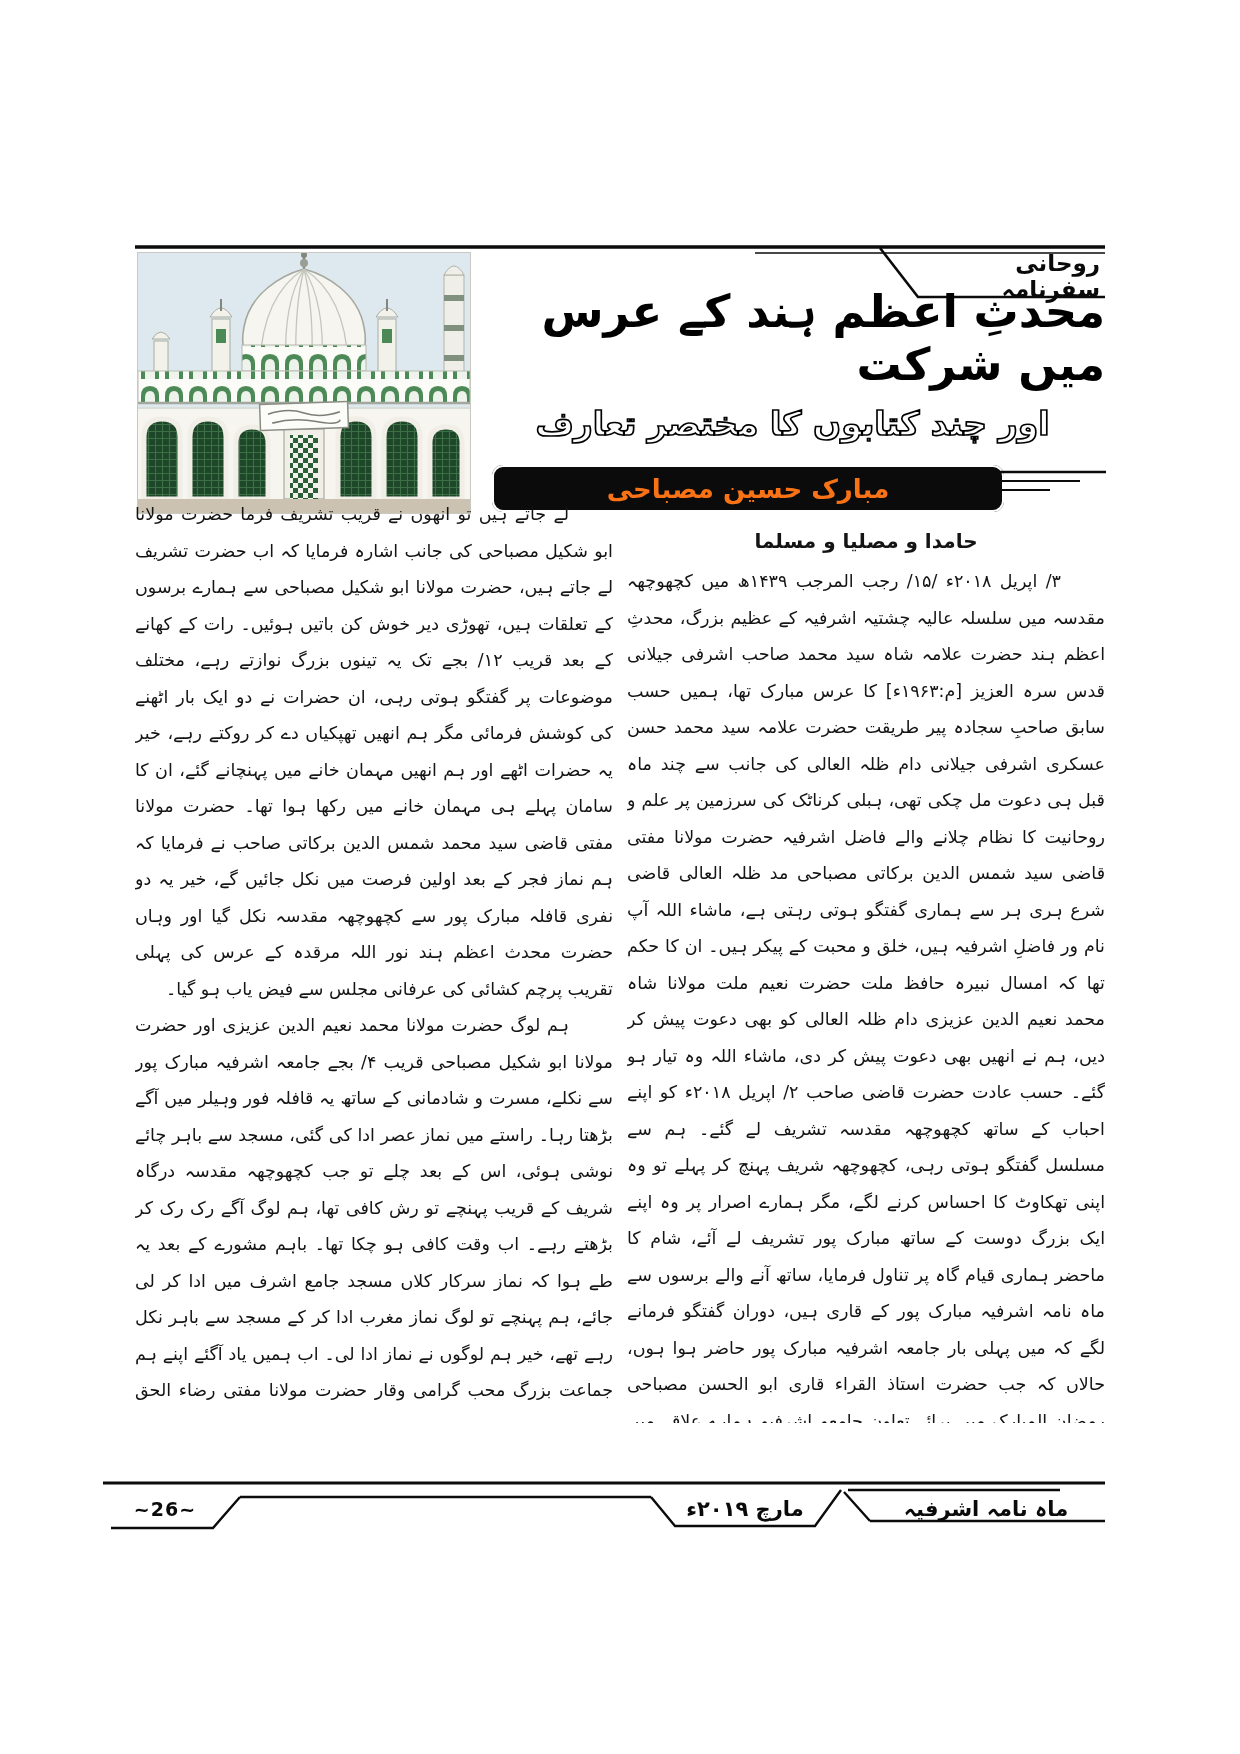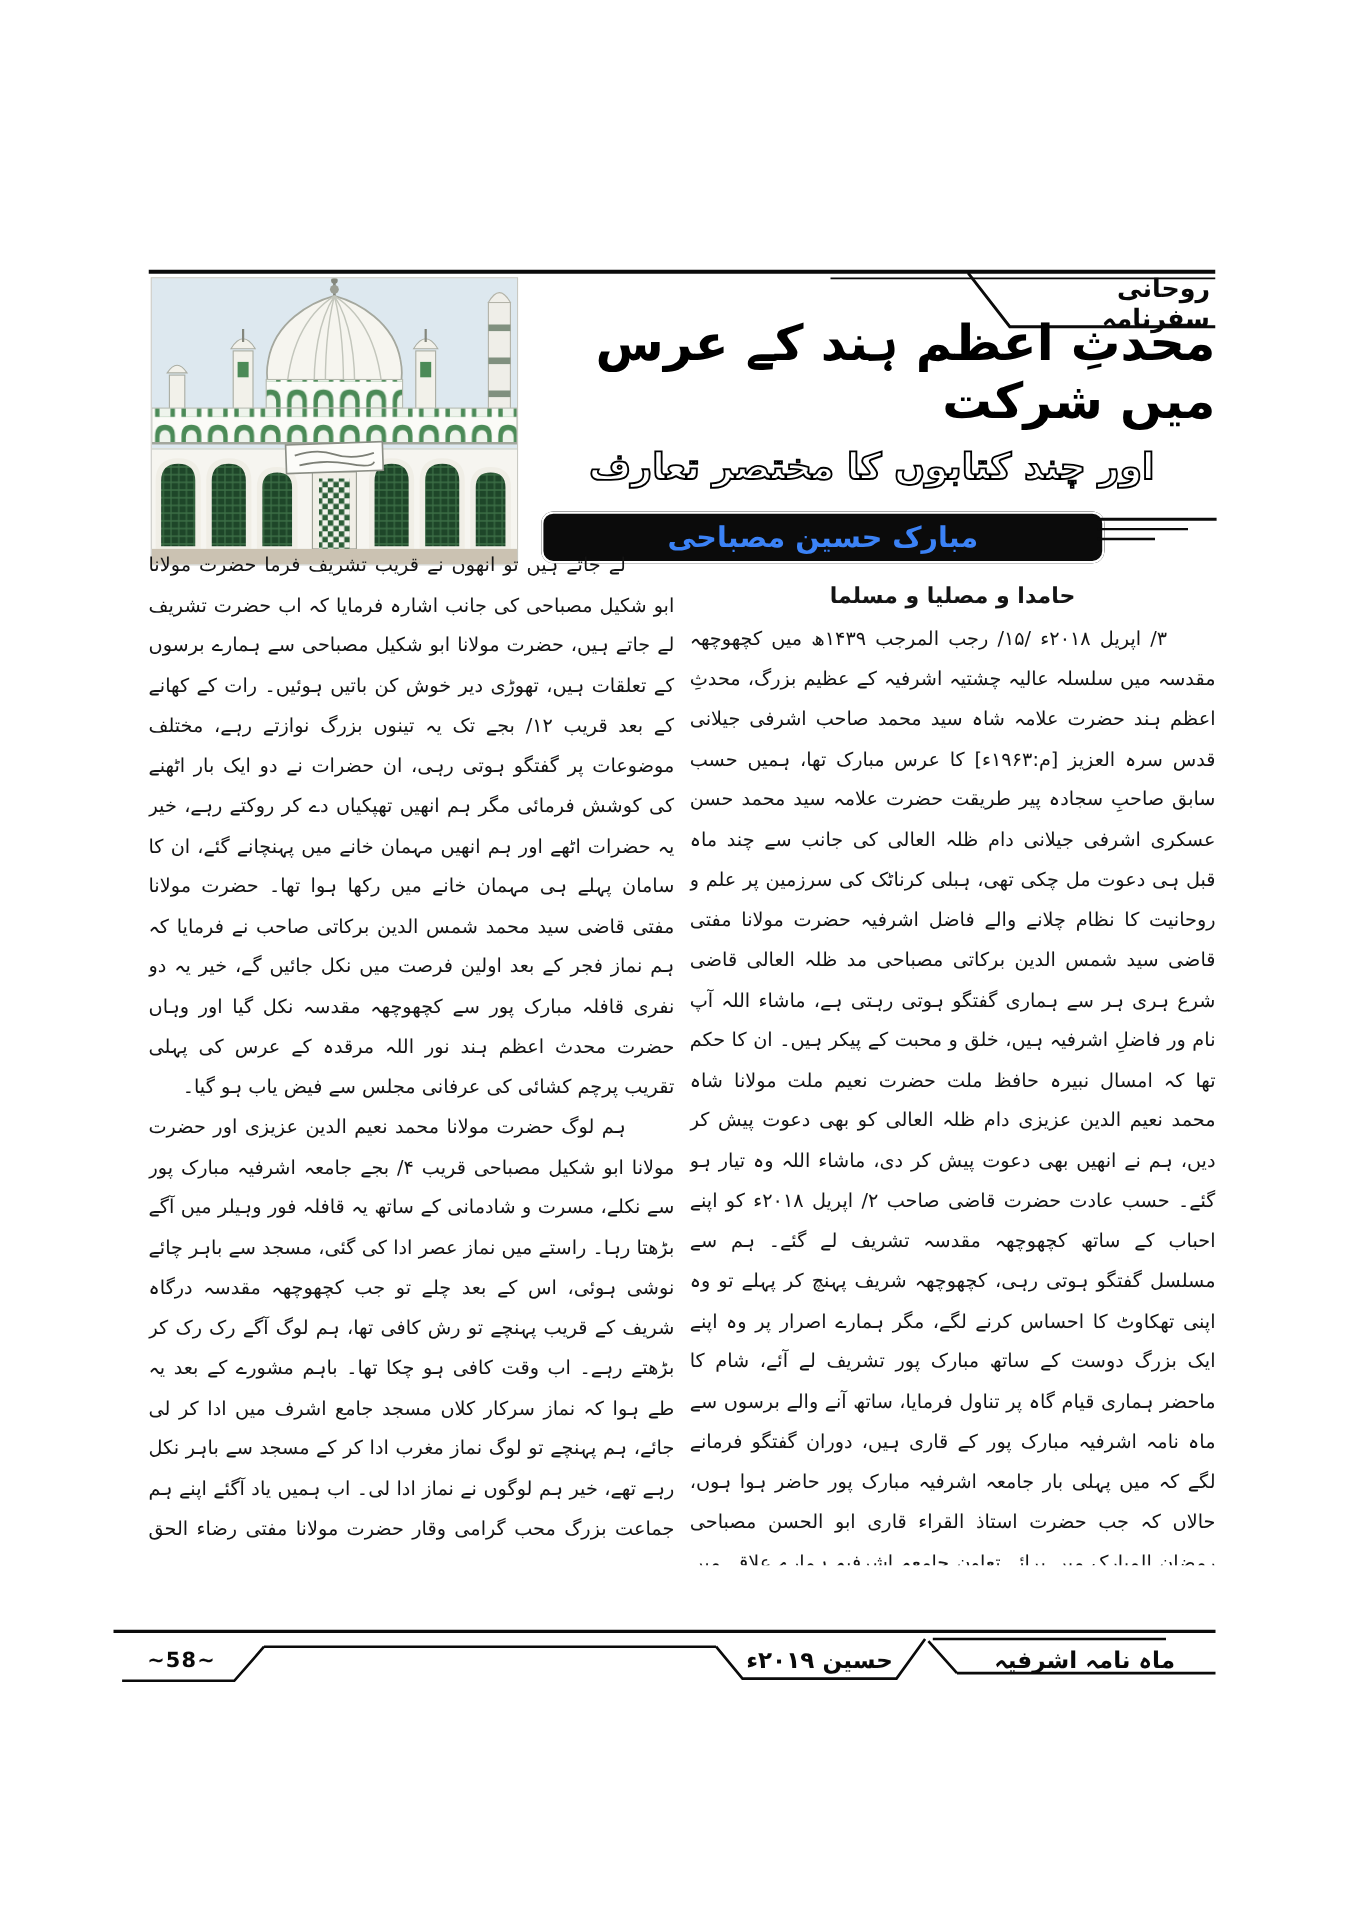--- a/index.html
+++ b/index.html
@@ -32,21 +32,21 @@
     display:flex; align-items:center; justify-content:center;
     font-size:33px; font-weight:bold; color:#ef4444;
     -webkit-text-fill-color:#fff; -webkit-text-stroke:1.7px #000;
   }
 
   
   .author-bar {
     position:absolute; left:492px; top:465px; width:512px; height:47px;
     background:#0b0b0b; border-radius:11px;
     display:flex; align-items:center; justify-content:center;
-    color:#3b82f6; font-size:26px; font-weight:bold; letter-spacing:2px;
+    color:#f97316; font-size:26px; font-weight:bold; letter-spacing:2px;
     box-shadow:0 0 0 2px #fff inset;
   }
   .bar-lines { position:absolute; left:998px; top:466px; width:110px; height:40px; }
 
   
   .col {
     position:absolute; direction:rtl; text-align:justify;
     font-size:17.5px; line-height:36.5px; color:#141414; overflow:hidden;
   }
   .col-right { left:627px; top:521px; width:478px; height:902px; }
@@ -177,16 +177,16 @@
 
   <svg class="footer-rule" viewBox="0 0 1010 62" preserveAspectRatio="none">
     <line x1="0" y1="7" x2="1002" y2="7" stroke="#0b0b0b" stroke-width="3"></line>
     <line x1="745" y1="14" x2="957" y2="14" stroke="#0b0b0b" stroke-width="2.4"></line>
     <line x1="137" y1="21" x2="548" y2="21" stroke="#0b0b0b" stroke-width="2.4"></line>
     <path d="M548 21 L572 50 H712 L738 14" fill="none" stroke="#0b0b0b" stroke-width="2.4"></path>
     <path d="M137 21 L110 52 H8" fill="none" stroke="#0b0b0b" stroke-width="2.4"></path>
     <path d="M767 45 H1002 M767 45 L741 16" fill="none" stroke="#0b0b0b" stroke-width="2.4"></path>
   </svg>
   <div class="footer-text f-magazine">ماہ نامہ اشرفیہ</div>
-  <div class="footer-text f-date">حسین ۲۰۱۹ء</div>
-  <div class="footer-text f-page">~58~</div>
+  <div class="footer-text f-date">مارچ ۲۰۱۹ء</div>
+  <div class="footer-text f-page">~26~</div>
 
 </div>
 
 </body></html>

